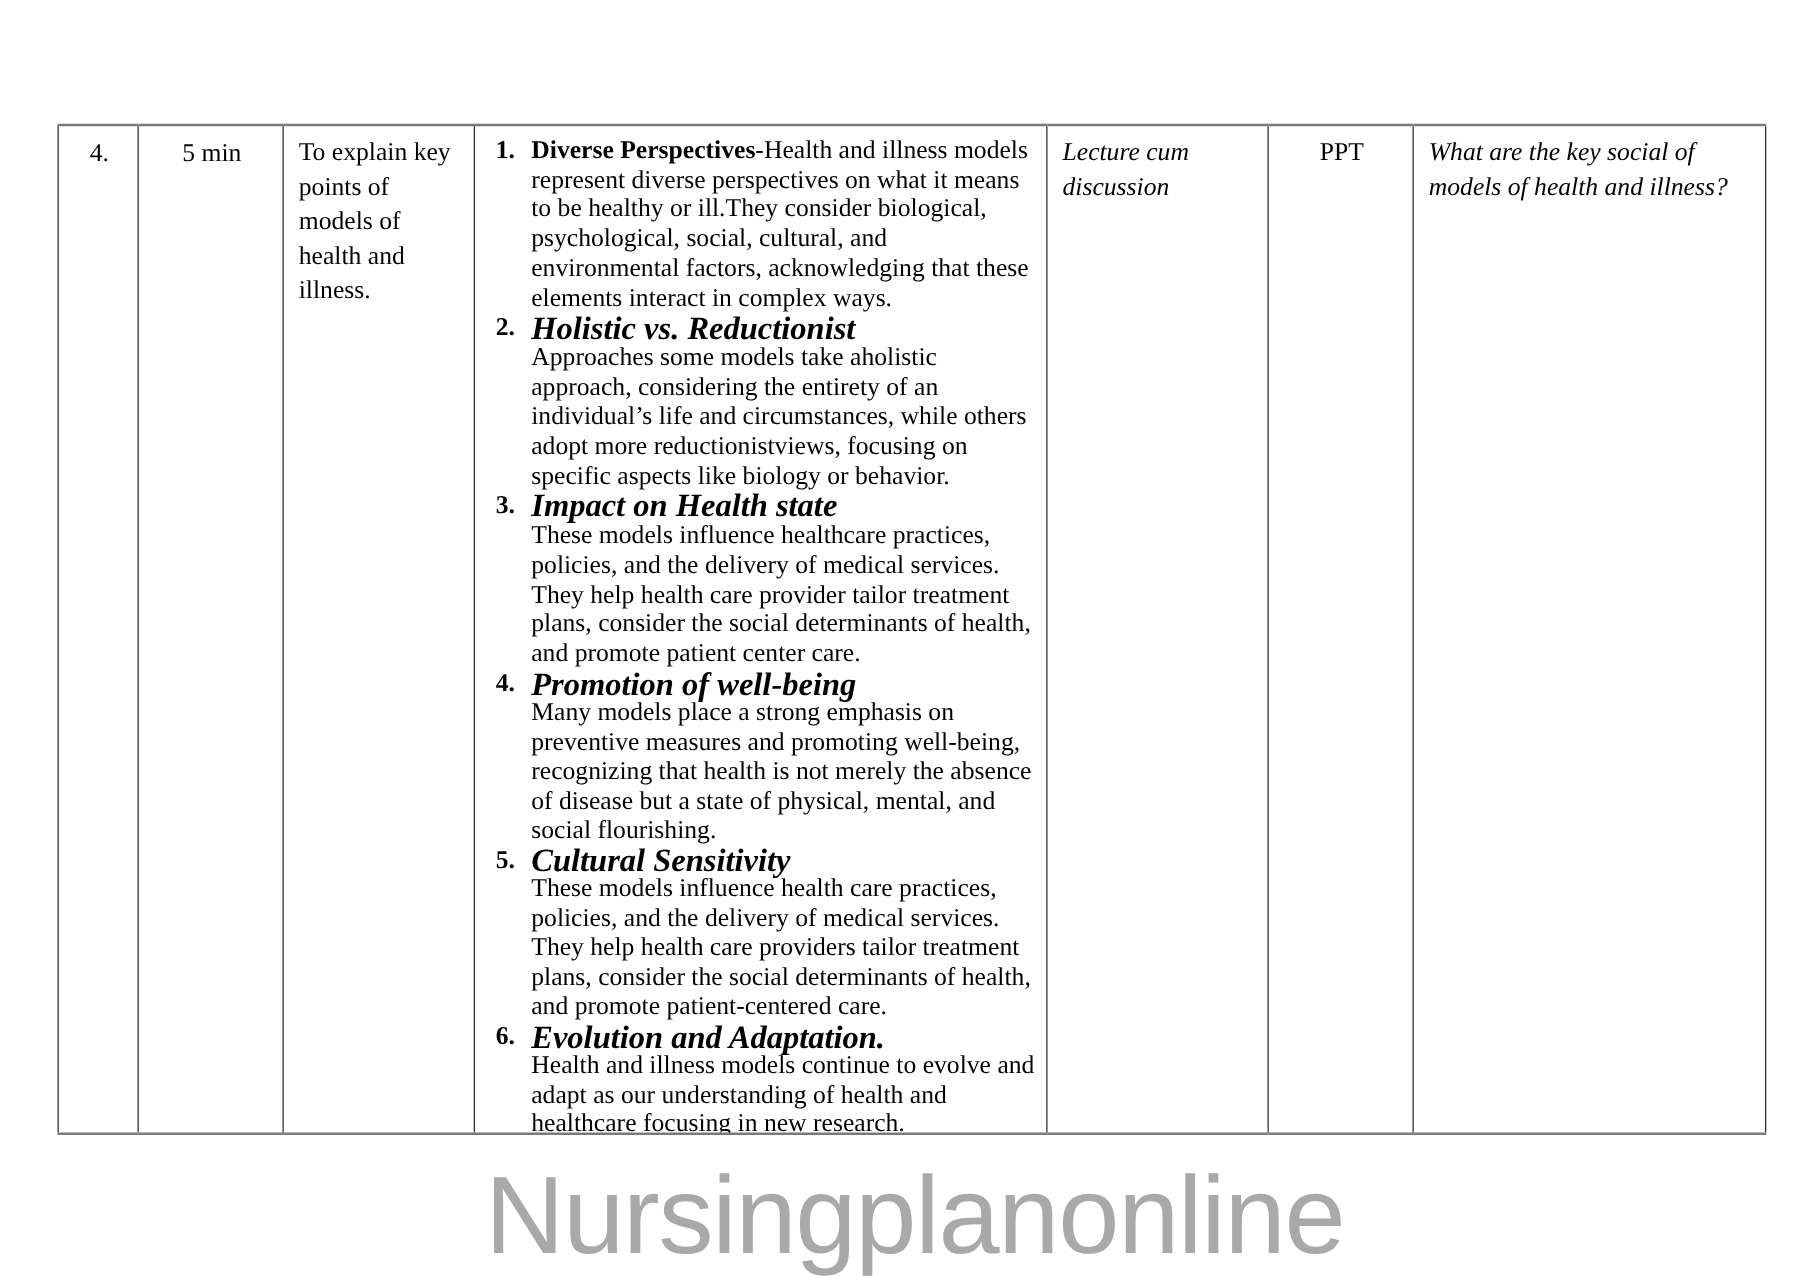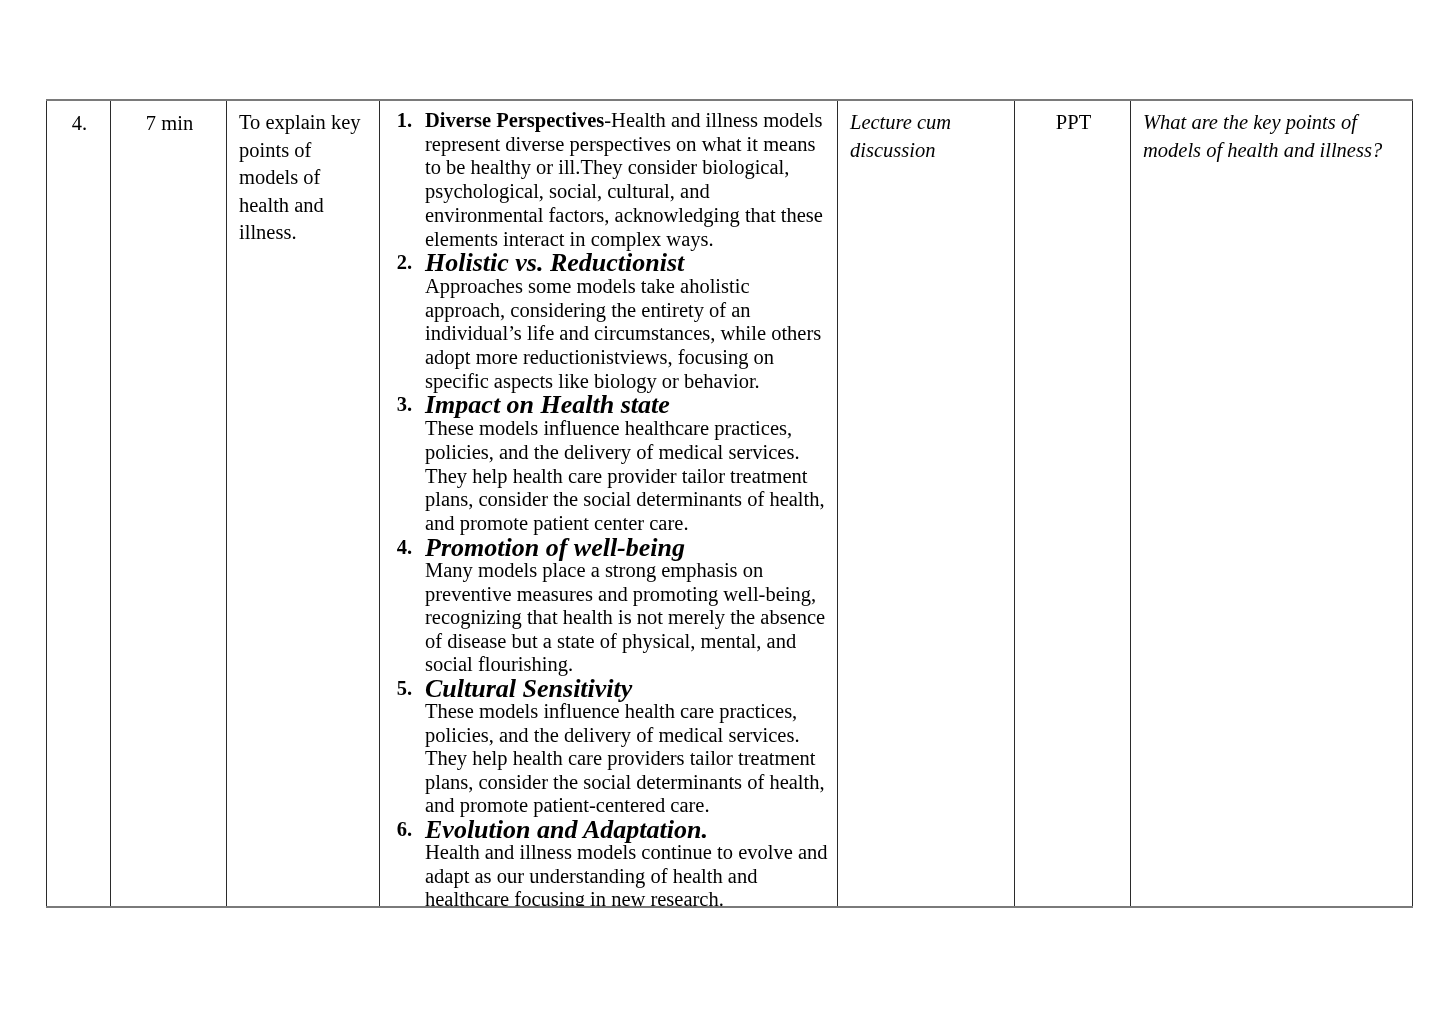--- a/index.html
+++ b/index.html
@@ -157,21 +157,21 @@
 
   <table id="lesson-table">
     <tbody>
       <tr>
 
         <td class="col-sno">
           <div class="cell-pad t-sno">4.</div>
         </td>
 
         <td class="col-time">
-          <div class="cell-pad t-time">7 min</div>
+          <div class="cell-pad t-time">5 min</div>
         </td>
 
         <td class="col-obj">
           <div class="cell-pad t-obj">To explain key points of models of health and illness.</div>
         </td>
 
         <td class="col-content">
           <div class="cell-pad" style="padding:8px 8px 0 6px;">
             <ol class="points">
 
@@ -221,21 +221,22 @@
 
         <td class="col-method">
           <div class="cell-pad t-method">Lecture cum discussion</div>
         </td>
 
         <td class="col-aids">
           <div class="cell-pad t-aids">PPT</div>
         </td>
 
         <td class="col-eval">
-          <div class="cell-pad t-eval">What are the key points of models of health and illness?</div>
+          <div class="cell-pad t-eval">What are the key social of models of health and illness?</div>
         </td>
 
       </tr>
     </tbody>
   </table>
 
+  <div id="watermark">Nursingplanonline</div>
 
 </div>
 
 </body></html>

